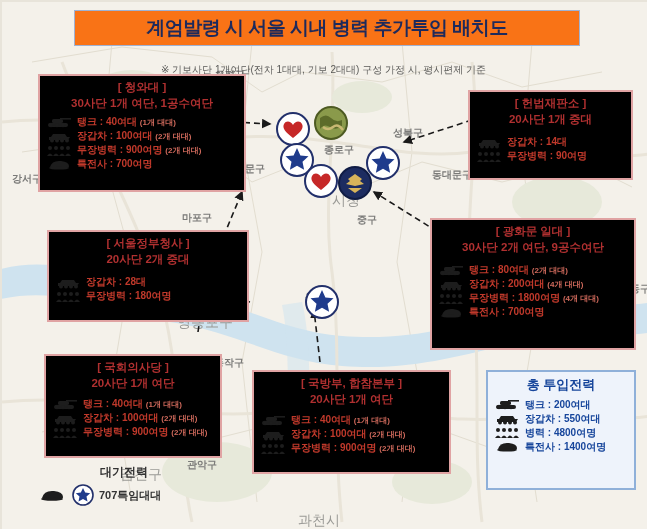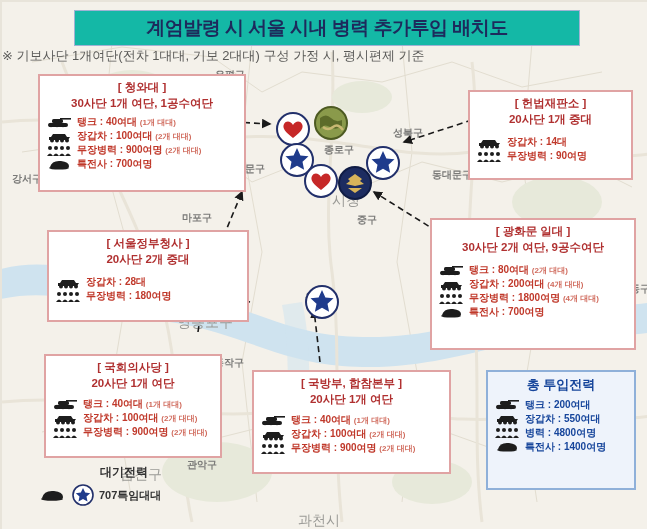--- a/index.html
+++ b/index.html
@@ -18,33 +18,33 @@
   
   .map-bg{position:absolute;inset:0;background:#f4f1ea;}
   .map-label{
     position:absolute;font-size:10px;color:#7a7a78;font-weight:bold;
     white-space:nowrap;
   }
   .map-label.small{font-size:14px;color:#9a9a96;font-weight:normal;}
   
   .title-bar{
     position:absolute;left:72px;top:8px;width:504px;height:34px;
-    background:#14b8a6;border:1px solid #9fb2d4;
+    background:#f97316;border:1px solid #9fb2d4;
     display:flex;align-items:center;justify-content:center;
   }
   .title-bar span{
     font-size:19px;font-weight:bold;color:#1d2a5c;letter-spacing:-0.5px;
   }
   .subtitle{
-    position:absolute;left:0;right:0;top:45px;text-align:left;
-    font-size:13px;color:#5a5a58;
+    position:absolute;left:0;right:0;top:61px;text-align:center;
+    font-size:10px;color:#5a5a58;
   }
   
   .box{
-    position:absolute;border:2px solid #e0a3a3;background:#ffffff;
+    position:absolute;border:2px solid #e0a3a3;background:#000000;
     box-sizing:border-box;
   }
   .box .hdr{
     text-align:center;font-size:11.5px;font-weight:bold;color:#b03030;
     line-height:1.35;padding:4px 2px 2px;
   }
   .box .rows{padding:2px 6px 5px 6px;}
   .row{display:flex;align-items:center;margin:0 0;}
   .row .ic{width:26px;height:13px;flex:0 0 26px;margin-right:5px;position:relative;}
   .row .tx{font-size:10px;color:#c0392b;font-weight:bold;white-space:nowrap;}

